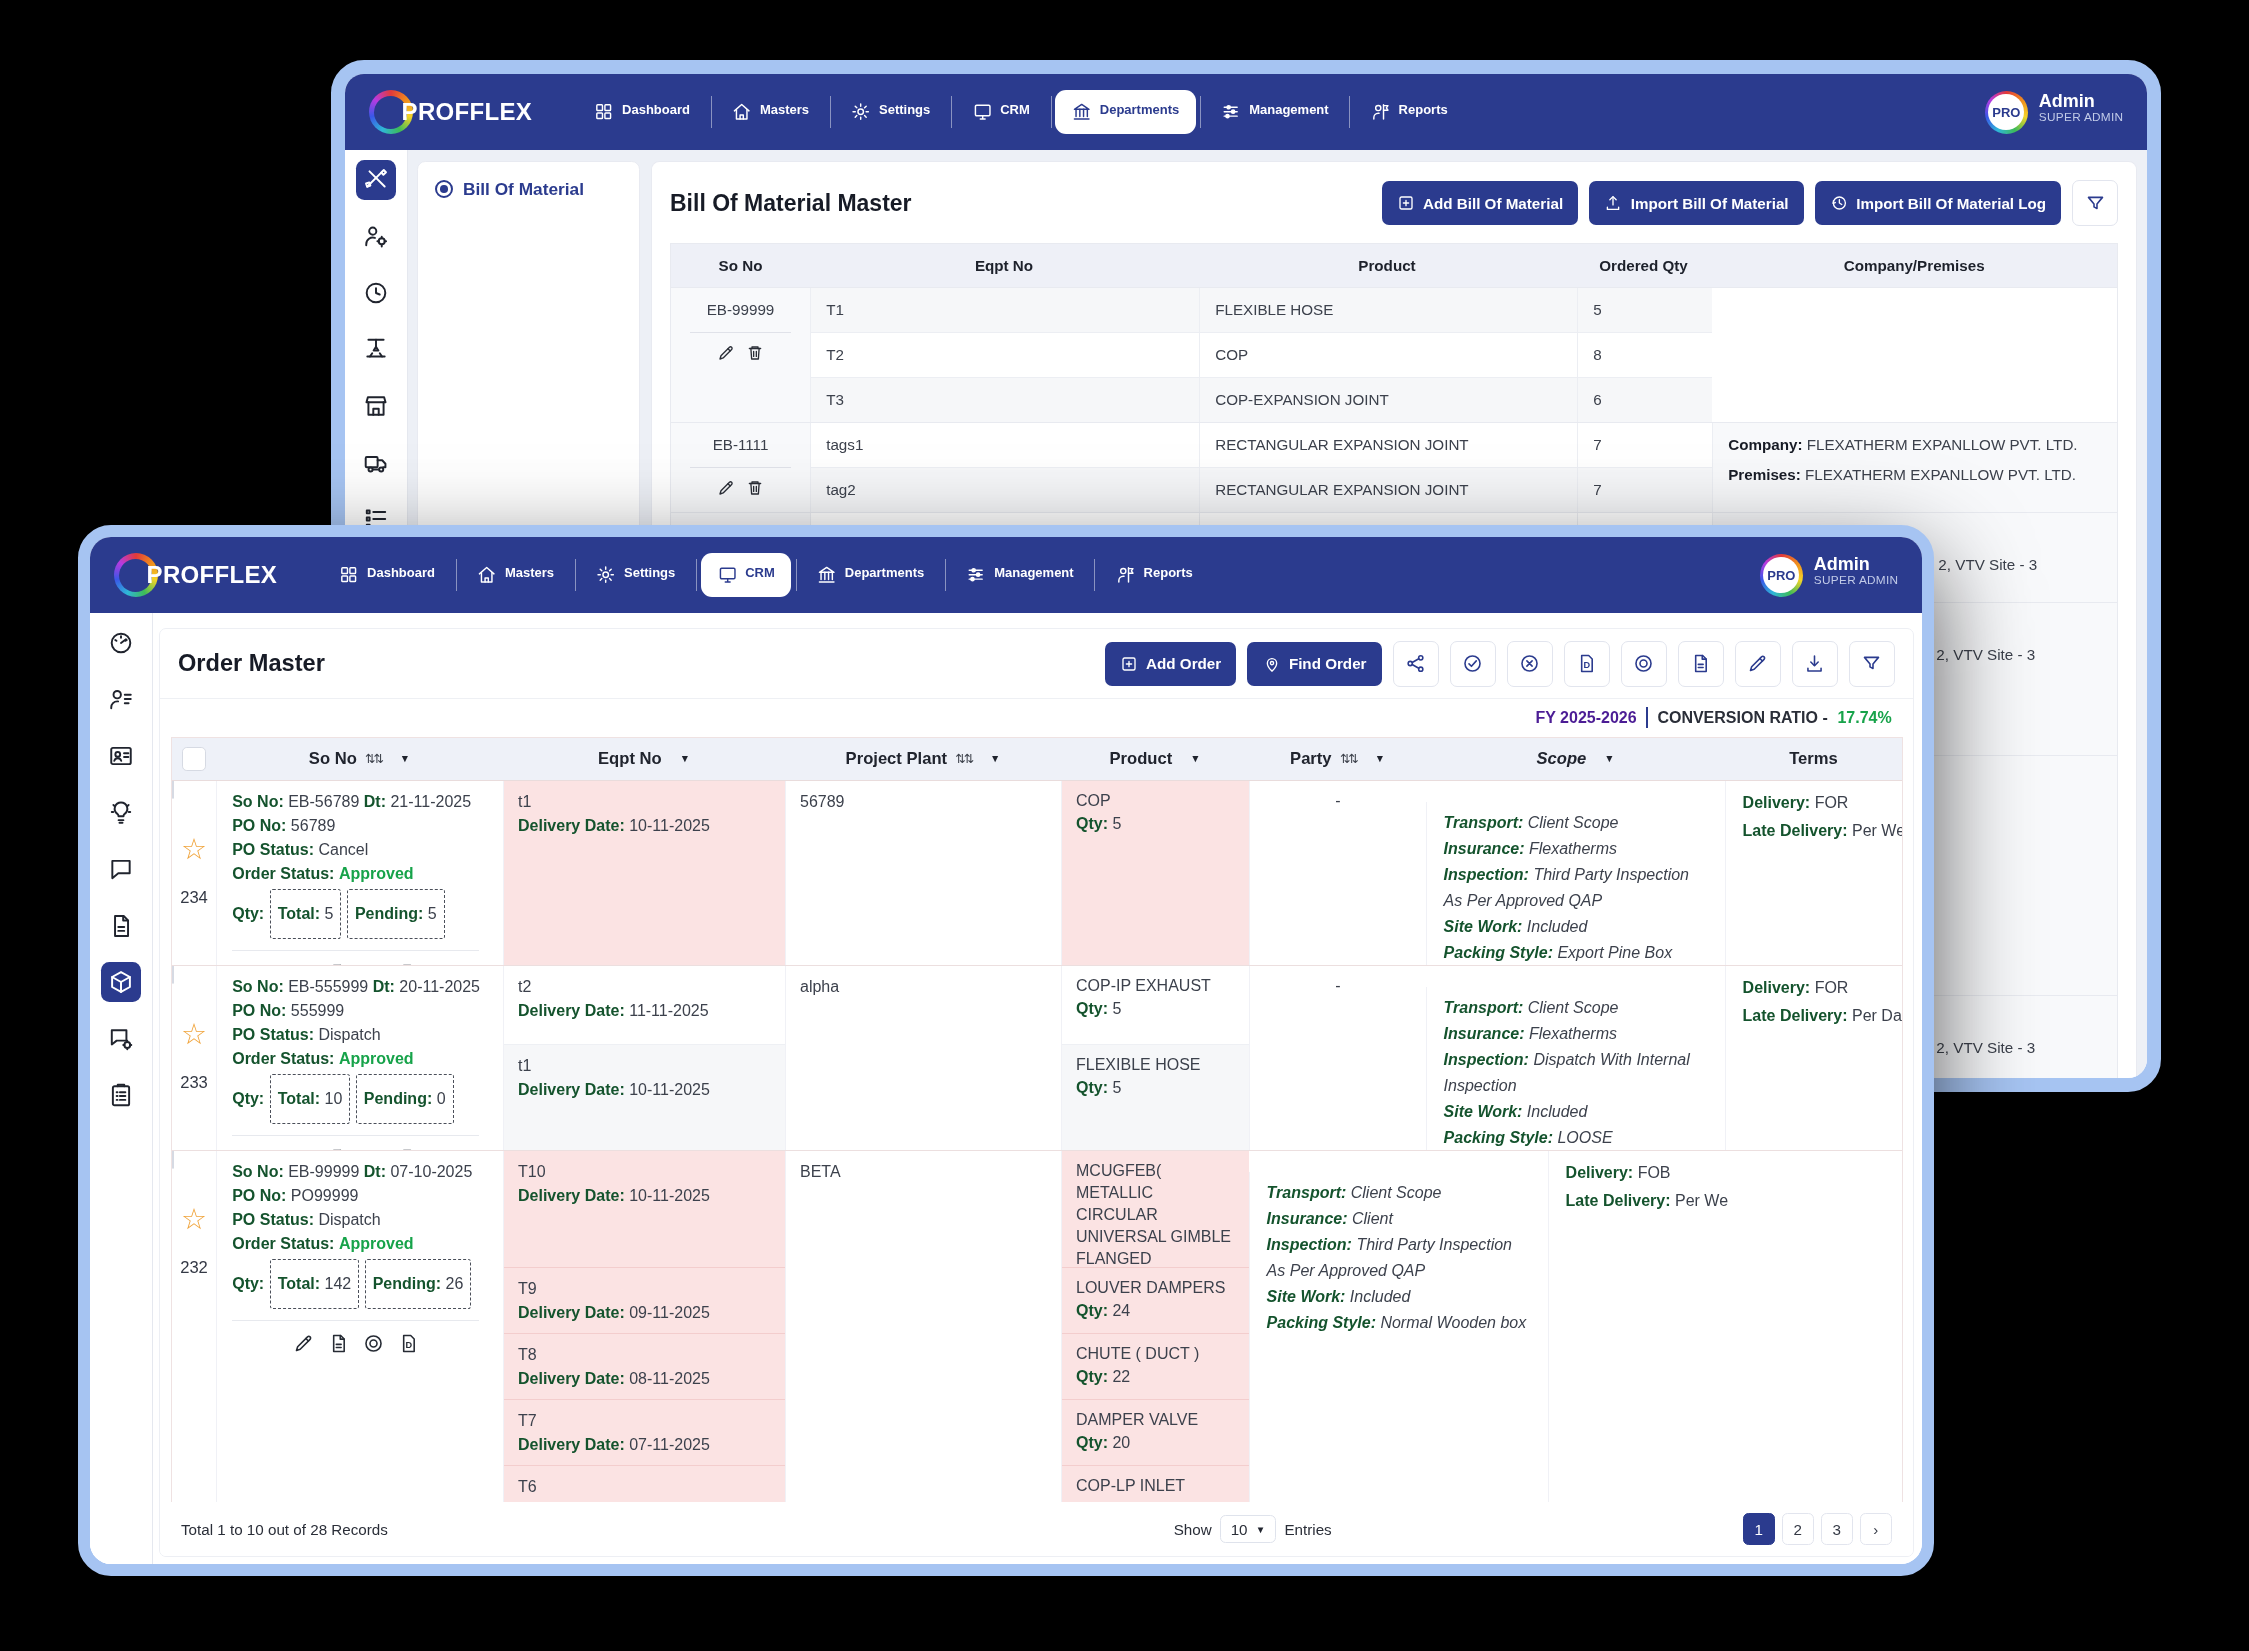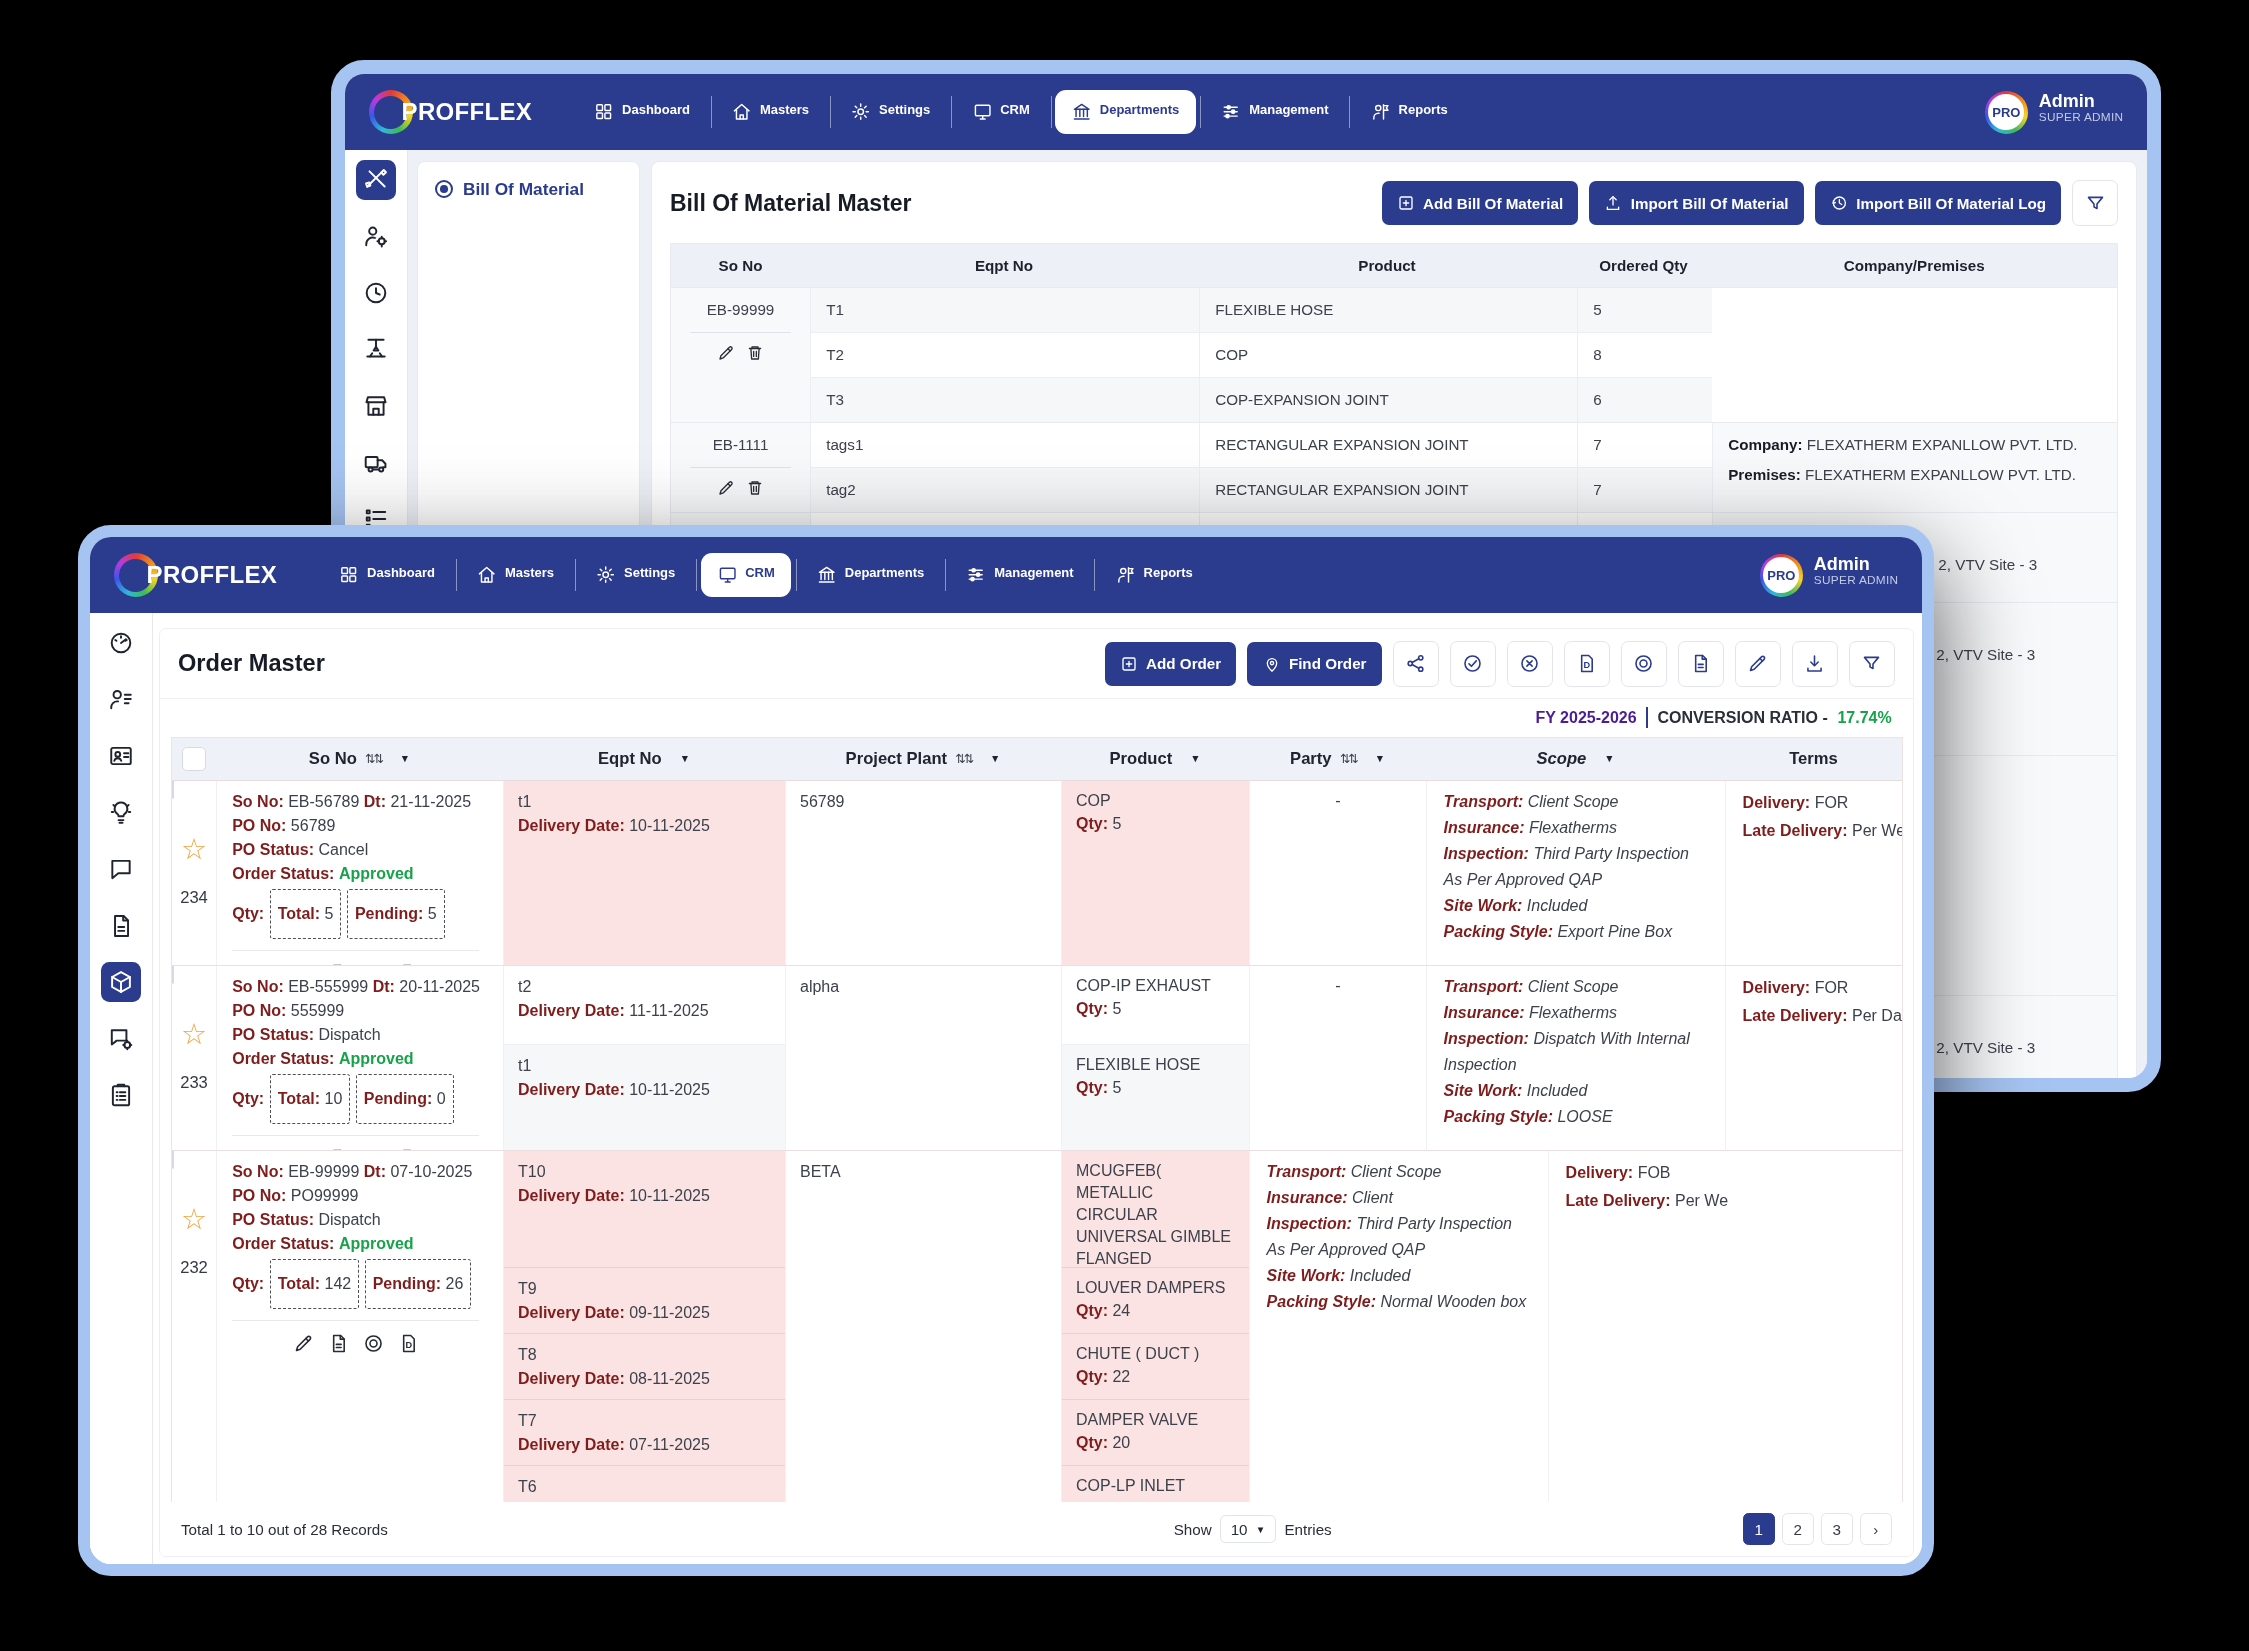--- a/index.html
+++ b/index.html
@@ -123,37 +123,37 @@
   .ot-c:first-child{border-left:none;}
   .col-sel{position:relative;}
   .chk{width:23.6px;height:23.6px;border:1.4px solid #d6dae3;border-radius:4.8px;background:#fff;
        margin:12.5px auto 0;box-sizing:border-box;cursor:pointer;}
   .chk-head{margin:0 auto;}
   .star{position:absolute;top:54px;left:50%;transform:translateX(-50%);color:#f0a43c;font-size:29px;
         line-height:1;cursor:pointer;}
   .rownum{position:absolute;top:107px;left:50%;transform:translateX(-50%);font-size:16.6px;color:#343945;}
   .col-details{padding:9.7px 0 0 15.2px;}
   .ln{line-height:24px;color:#3c414c;white-space:nowrap;}
-  .ln b, .sln b, .tln b{color:#7f1d1d;}
+  .ln b, .sln b, .tln b{color:#14532d;}
   .approved{color:#17a34a;font-weight:bold;}
   .qline{margin-top:2.1px;}
   .qbox{display:inline-block;border:1.4px dashed #4a4f59;border-radius:2.8px;padding:12px 7px;margin-left:5.5px;}
   .so-sep{border-top:0.7px solid #e7e9ee;margin:11px 23.6px 0 0;}
   .row-icons{display:flex;gap:14px;justify-content:center;padding:12.5px 23.6px 0 0;color:#262b34;}
   .row-icons .icn{width:21px;height:21px;cursor:pointer;}
   .stack{display:flex;flex-direction:column;height:100%;}
   .stk-item{padding:9.7px 14px 0;box-sizing:border-box;overflow:hidden;flex:none;}
   .stk-item.pink{background:#fbe3e3;}
   .stk-item.pink + .stk-item.pink{border-top:0.7px solid #f3cdcd;}
   .stk-item.plain + .stk-item.plain{border-top:0.7px solid #eef0f4;}
   .stk-item.shade{background:#f6f7f9;}
   .pname{white-space:normal;line-height:22px;}
   .col-plain{padding:9.7px 14px;}
   .party-dash{text-align:center;padding-top:11px;color:#3c414c;}
-  .col-scope{padding:8.3px 16.6px;}
+  .col-scope{padding:8.3px 16.6px;margin-top:21px;}
   .sln{line-height:26px;color:#3c414c;}
   .col-terms{padding:8.3px 0 0 16.6px;white-space:nowrap;overflow:hidden;}
   .tln{line-height:28px;color:#3c414c;}
   .order-footer{position:absolute;left:0;right:0;bottom:0;height:54px;display:flex;align-items:center;
                 padding:0 21px;font-size:15.2px;color:#2a2e38;background:#fff;}
   .footer-left{width:34%;}
   .footer-center{flex:1;display:flex;align-items:center;justify-content:center;gap:8.3px;}
   .select{display:flex;align-items:center;gap:8.3px;border:0.7px solid #dfe3ec;border-radius:5.5px;
           padding:4.8px 9.7px;background:#fff;cursor:pointer;}
   .select .caret{font-size:9.7px;color:#20242e;}

